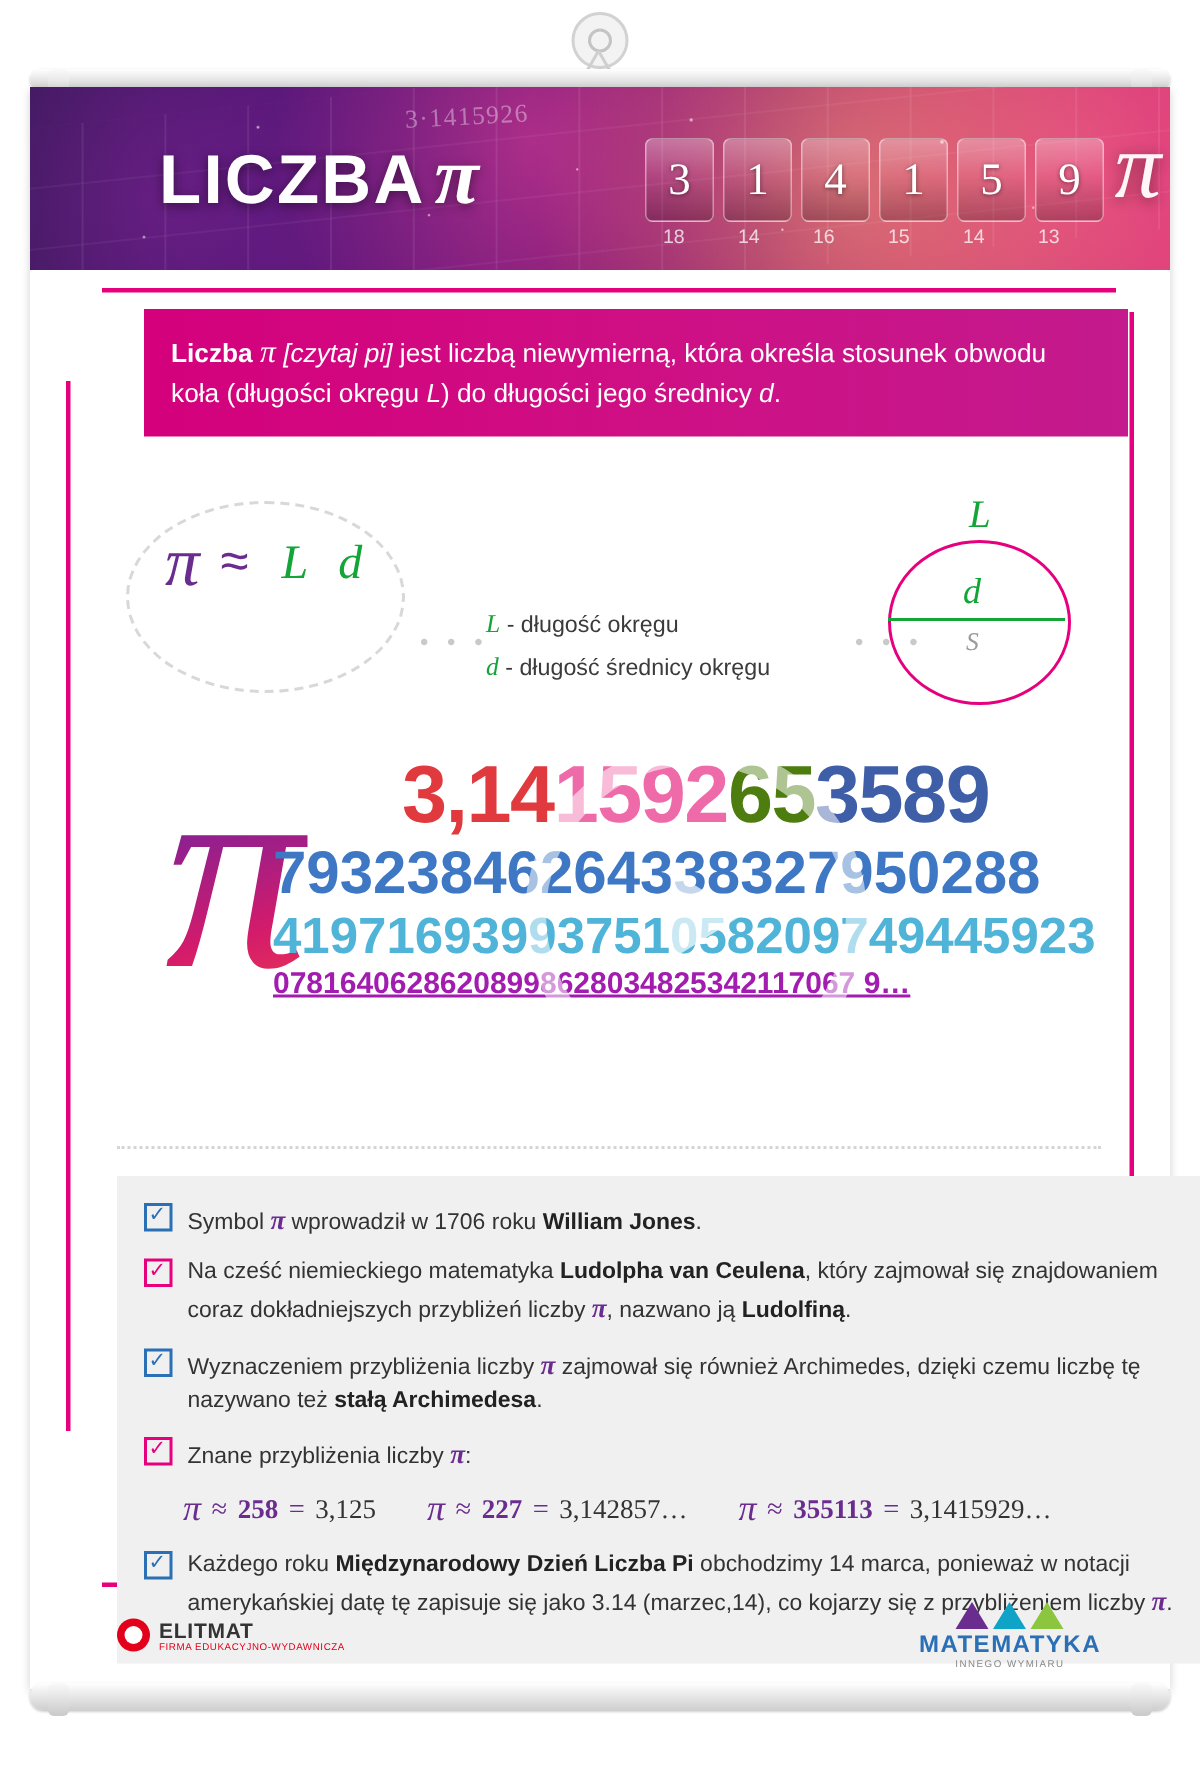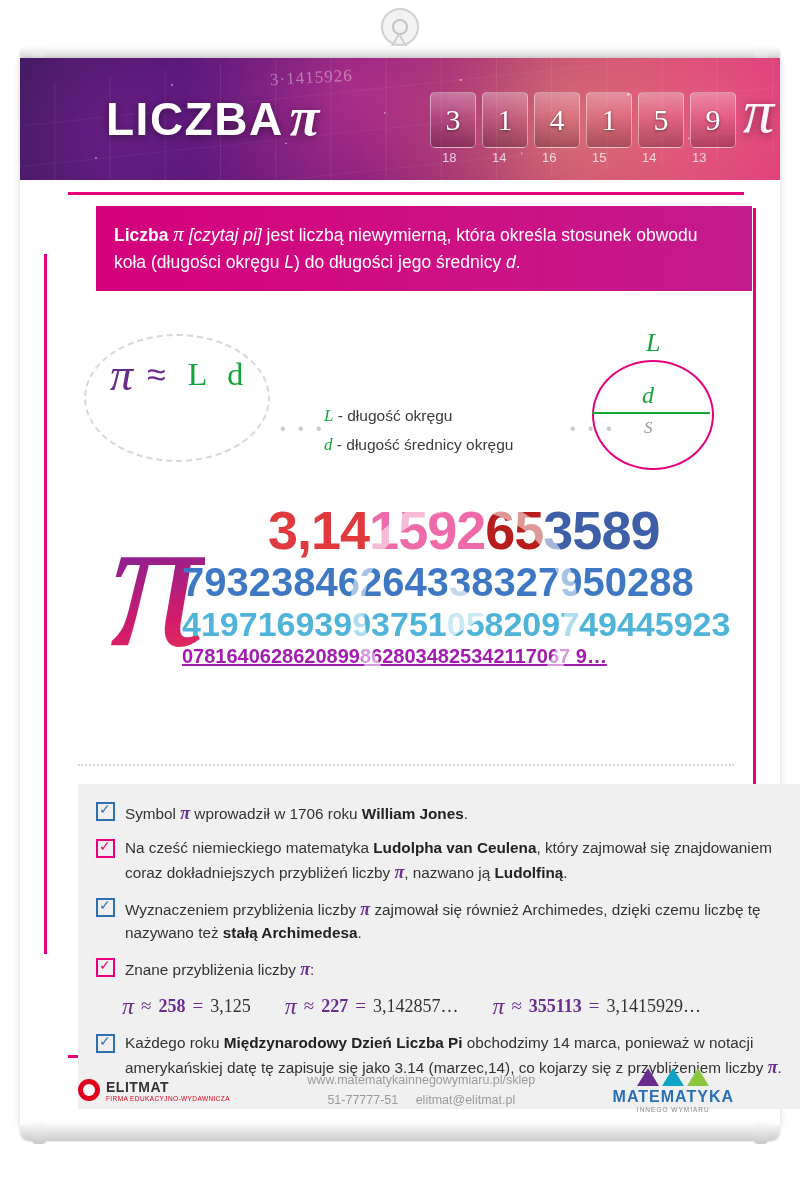--- a/index.html
+++ b/index.html
@@ -78,21 +78,21 @@
      font-size:17.5px;line-height:1.42;}
   .intro b{font-weight:bold;}
   .intro i{font-style:italic;}
   .intro .pi{font-family:"Liberation Serif",serif;font-style:italic;font-size:21px;}
 
   
   .formula-row{position:absolute;left:60px;top:272px;width:660px;height:140px;}
   .frac-block{position:absolute;left:30px;top:18px;display:flex;align-items:center;gap:14px;color:#5c2d91;}
   .frac-block .pi{font-family:"Liberation Serif",serif;font-style:italic;font-size:46px;color:#6a2d8f;}
   .frac-block .approx{font-size:34px;color:#6a2d8f;}
-  .frac{display:inline-block;text-align:center;font-family:"Liberation Serif",serif;color:#13a538;}
+  .frac{display:inline-block;text-align:center;font-family:"Liberation Serif",serif;font-style:italic;color:#13a538;}
   .frac .num{font-size:32px;padding:0 8px;}
   .frac .bar{height:3px;background:#13a538;margin:3px 0;}
   .frac .den{font-size:32px;padding:0 8px;}
   .dashcircle{position:absolute;left:4px;top:4px;width:182px;height:124px;border:2px dashed #d8d8d8;border-radius:50%;}
   .dots{position:absolute;top:90px;font-size:16px;color:#c9c9c9;letter-spacing:4px;}
   .dots.a{left:200px;}
   .dots.b{left:490px;}
   .legend{position:absolute;left:244px;top:72px;font-size:15.5px;color:#3b3b3b;line-height:1.7;}
   .legend i{font-family:"Liberation Serif",serif;font-style:italic;color:#e6007e;font-size:17px;}
   .legend i.green{color:#13a538;}
@@ -105,21 +105,21 @@
 
   
   .digits-area{position:absolute;left:48px;top:418px;width:676px;height:260px;}
   .bigpi{position:absolute;left:42px;top:10px;font-family:"Liberation Serif",serif;font-style:italic;font-size:190px;line-height:1;
      background:linear-gradient(165deg,#5b2a8f 0%,#8e2090 35%,#d31b6b 70%,#ef3b4f 100%);
      -webkit-background-clip:text;background-clip:text;color:transparent;}
   .digits{position:absolute;left:200px;top:26px;width:480px;font-family:"Liberation Sans",sans-serif;font-weight:bold;text-align:left;}
   .d1{font-size:54px;letter-spacing:-1px;line-height:1.05;}
   .d1 .c1{color:#e03a3e;}
   .d1 .c2{color:#ef6aa8;}
-  .d1 .c3{color:#b91c1c;margin-top:12px;}
+  .d1 .c3{color:#4d7c0f;margin-top:12px;}
   .d1 .c4{color:#3e5fa8;}
   .d2{font-size:40px;color:#3e78c4;letter-spacing:0px;line-height:1.15;margin-left:-86px;}
   .d3{font-size:34px;color:#4fb4d8;line-height:1.15;margin-left:-86px;}
   .d4{font-size:20px;color:#a21caf;line-height:1.2;margin-left:-86px;text-decoration:underline;}
   .watermark{position:absolute;left:330px;top:438px;width:200px;height:200px;border-radius:50%;
      border:14px solid rgba(255,255,255,.55);display:flex;align-items:center;justify-content:center;}
   .watermark:after{content:"";width:0;height:0;border-left:48px solid rgba(255,255,255,.7);
      border-top:30px solid transparent;border-bottom:30px solid transparent;margin-left:14px;}
 
   .divider{position:absolute;left:58px;top:706px;width:656px;border-top:2px dotted #d5d5d5;}
@@ -313,28 +313,20 @@
     </div>
 
     <div class="footer">
       <div class="logo-elitmat">
         <div class="mark"></div>
         <div>
           <div class="txt">ELITMAT</div>
           <div class="sub">FIRMA EDUKACYJNO-WYDAWNICZA</div>
         </div>
       </div>
-      <div class="contact">
-        <div>www.matematykainnegowymiaru.pl/sklep</div>
-        <div>
-          <span>51-77777-51</span>
-          &nbsp;&nbsp;&nbsp;
-          <span>elitmat@elitmat.pl</span>
-        </div>
-      </div>
       <div class="logo-mat">
         <div class="tri">
           <i class="t1"></i>
           <i class="t2"></i>
           <i class="t3"></i>
         </div>
         <div class="nm">MATEMATYKA</div>
         <div class="nm2">INNEGO WYMIARU</div>
       </div>
     </div>

